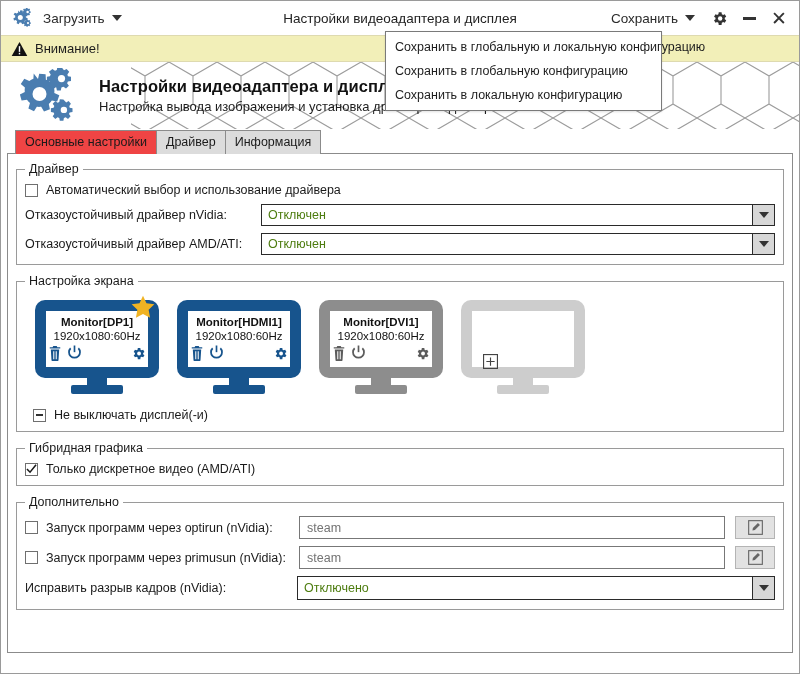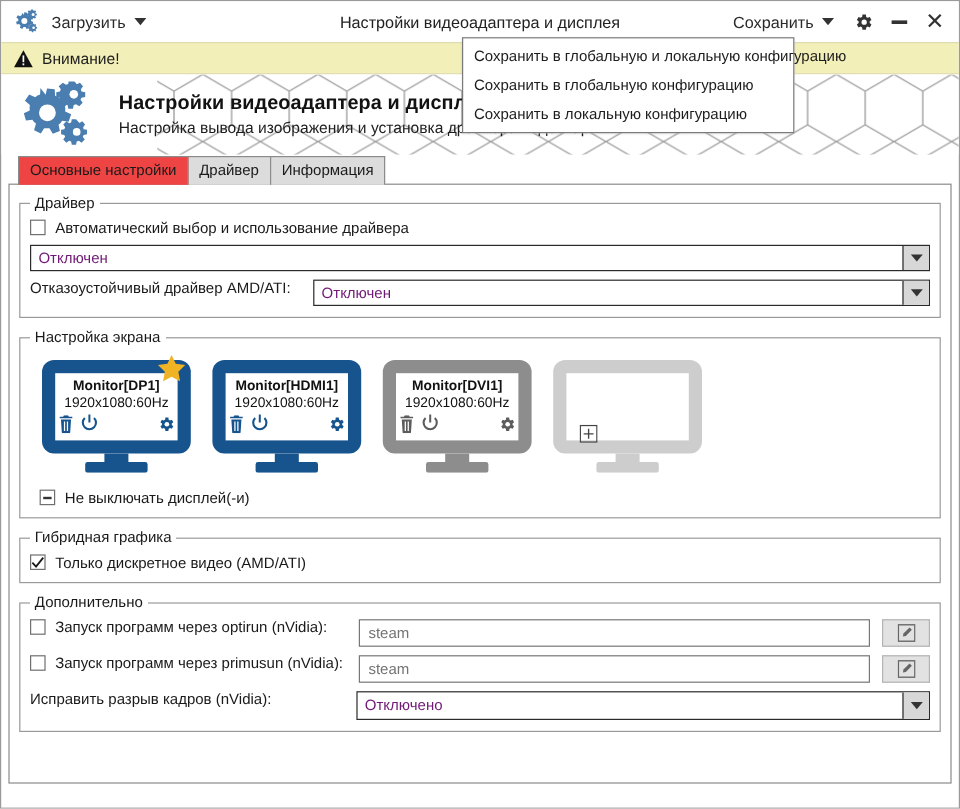--- a/index.html
+++ b/index.html
@@ -100,39 +100,39 @@
     position:relative; top:-1px;
   }
 
   fieldset.group {
     border:1px solid #9a9a9a; margin:0 0 9px 0; padding:4px 8px 9px 8px;
   }
   fieldset.group > legend {
     font-size:12.5px; padding:0 4px; color:#1a1a1a;
   }
 
-  .row { display:flex; align-items:flex-start; margin:7px 0 0 0; }
+  .row { display:flex; align-items:center; margin:7px 0 0 0; }
   .row.first { margin-top:3px; }
   .lbl { font-size:12.5px; color:#1a1a1a; }
   .lbl.fixed { width:236px; flex:none; }
   .lbl.fixed2 { width:272px; flex:none; }
 
   
   .cb {
     width:13px;height:13px;border:1px solid #6f6f6f;background:#fff;
     flex:none; margin-right:8px; display:flex;align-items:center;justify-content:center;
   }
   .cb svg { display:block; }
 
   
   .combo {
     flex:1; height:22px; border:1px solid #2a2a2a; background:#fff;
     display:flex; align-items:center; position:relative;
   }
-  .combo .val { font-size:12.5px; padding-left:6px; color:#701a75; }
+  .combo .val { font-size:12.5px; padding-left:6px; color:#4d7c0f; }
   .combo .arrowbox {
     position:absolute; right:0; top:0; bottom:0; width:22px;
     background:#d7d7d7; border-left:1px solid #2a2a2a;
     display:flex;align-items:center;justify-content:center;
   }
   .dn { width:0;height:0;border-left:5px solid transparent;border-right:5px solid transparent;border-top:6px solid #333; }
 
   
   .tinput {
     flex:1; height:23px; border:1px solid #777; background:#fff;
@@ -267,20 +267,21 @@
 
     <fieldset class="group">
       <legend>Драйвер</legend>
 
       <div class="row first">
         <span class="cb"></span>
         <span class="lbl">Автоматический выбор и использование драйвера</span>
       </div>
 
       <div class="row">
+        <span class="lbl fixed">Отказоустойчивый драйвер nVidia:</span>
         <span class="combo">
           <span class="val">Отключен</span>
           <span class="arrowbox">
               <i class="dn"></i>
             </span>
         </span>
       </div>
 
       <div class="row">
         <span class="lbl fixed">Отказоустойчивый драйвер AMD/ATI:</span>

